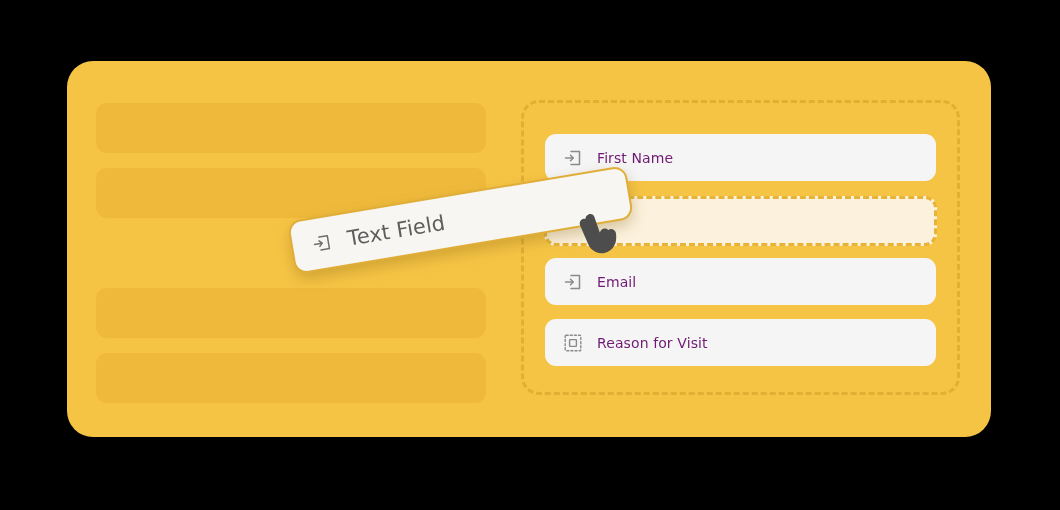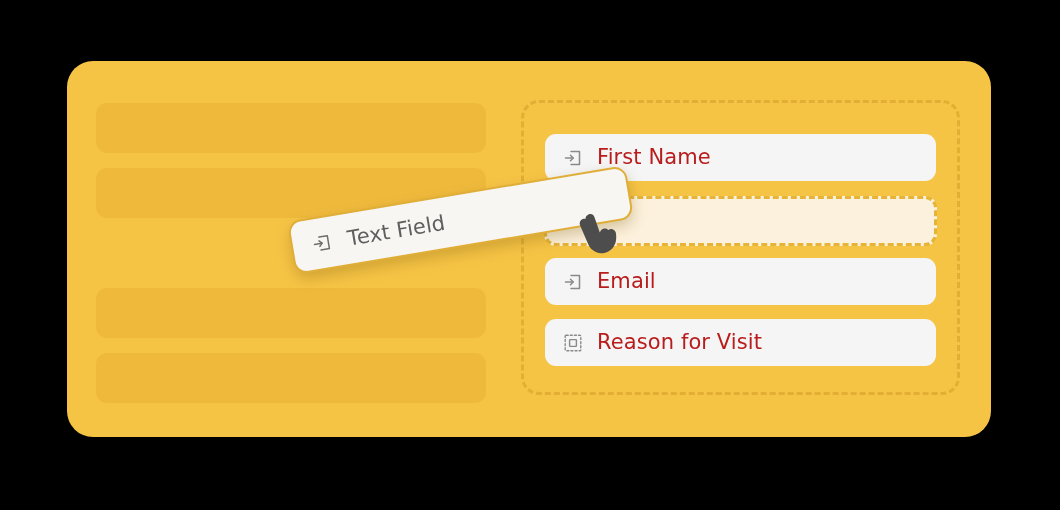--- a/index.html
+++ b/index.html
@@ -76,22 +76,22 @@
     width: 20px;
     height: 20px;
     flex: 0 0 20px;
     display: block;
     margin-right: 14px;
     color: #8A8A8A;
   }
   .field-icon svg { display: block; width: 20px; height: 20px; }
 
   .field-label {
-    font-size: 21px;
-    color: #b91c1c;
+    font-size: 14px;
+    color: #701a75;
     letter-spacing: 0.1px;
     line-height: 1;
     white-space: nowrap;
   }
 
   
   .drop-slot {
     position: absolute;
     left: 544px;
     top: 196px;

